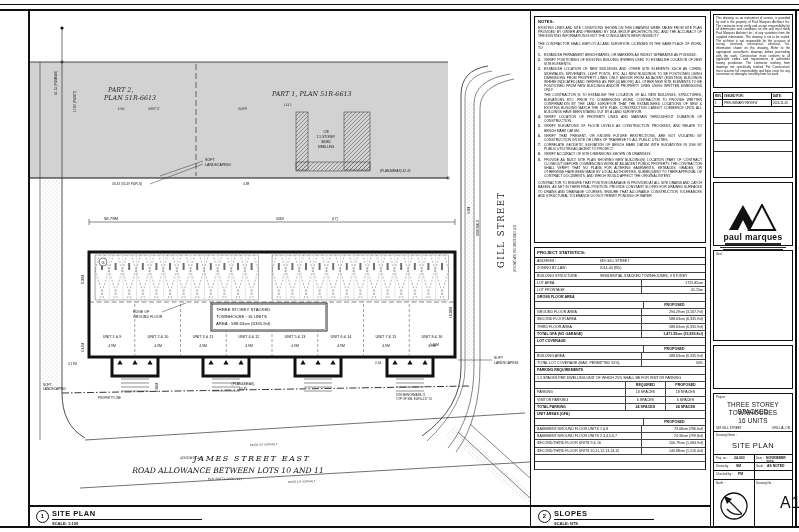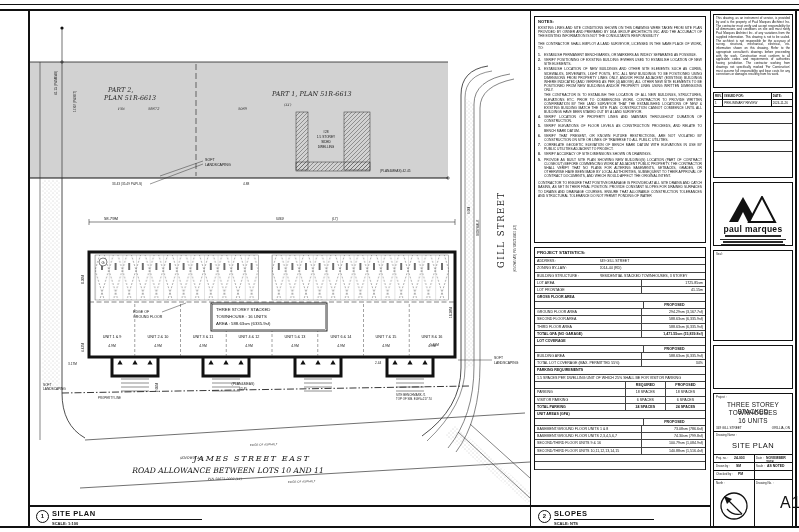--- a/index.html
+++ b/index.html
@@ -40,21 +40,21 @@
   .b{font-weight:bold;}
   
   .disc{font-size:3.0px;line-height:3.75px;text-align:justify;padding:2px;}
   .rev{font-size:3.0px;}
   .rev .rhead{display:flex;height:6px;line-height:6px;border-bottom:0.7px solid #111;font-weight:bold;}
   .rev .rrow{display:flex;height:6px;line-height:6px;border-bottom:0.5px solid #111;}
   .rev .c1{width:12%;border-right:0.5px solid #111;padding-left:1px;box-sizing:border-box;}
   .rev .c2{flex:1;border-right:0.5px solid #111;padding-left:1px;box-sizing:border-box;}
   .rev .c3{width:26%;padding-left:1px;box-sizing:border-box;}
   .rev .fill{height:56px;background:repeating-linear-gradient(#fff 0,#fff 5.1px,#333 5.1px,#333 5.6px);}
-  .logo{text-align:center;padding-top:12px;}
+  .logo{text-align:center;padding-top:20px;}
   .logo .lname{font-weight:bold;font-size:8.5px;letter-spacing:0.3px;margin-top:1px;}
   .bar{height:2px;background:#2a2a2a;margin:1.3px auto;}
   .tinylbl{position:absolute;left:2px;top:1px;font-size:2.8px;color:#222;}
   
   .tb{font-size:3.1px;}
   .tb .lab{position:absolute;font-size:2.9px;color:#222;}
   .tb .pname{position:absolute;width:100%;text-align:center;font-size:6.4px;letter-spacing:0.2px;}
   .tb .addr{position:absolute;font-size:3.1px;}
   .tb .dname{position:absolute;width:100%;text-align:center;font-size:7.5px;letter-spacing:0.4px;}
   .tb .val{position:absolute;font-size:3.4px;font-weight:bold;}

